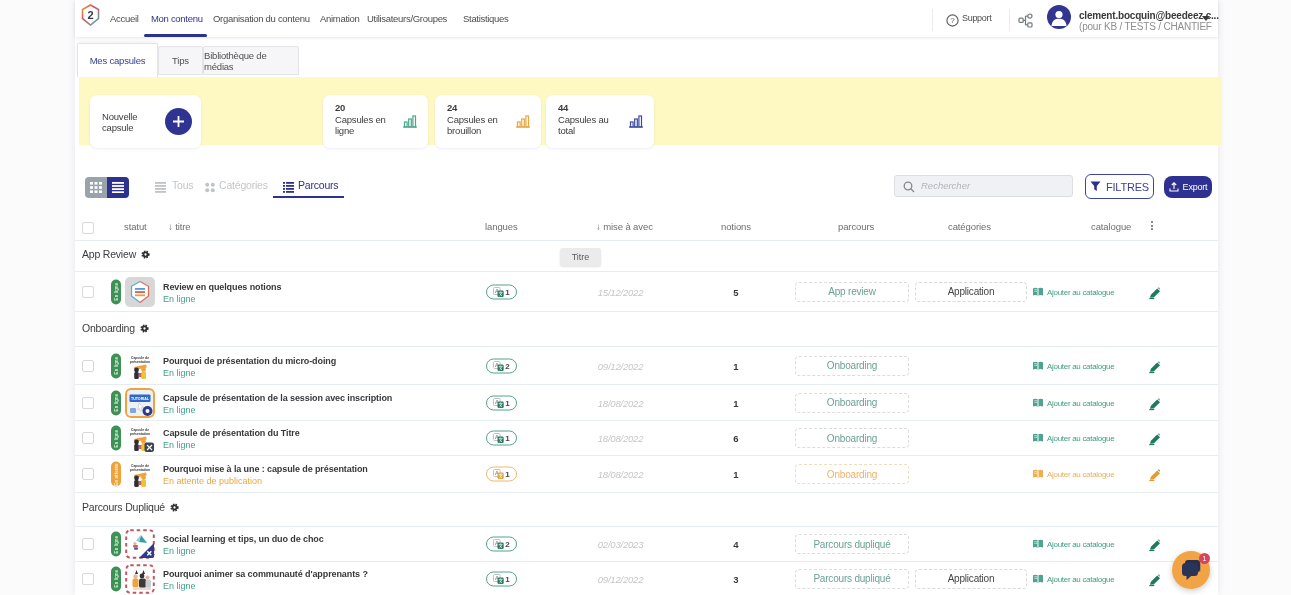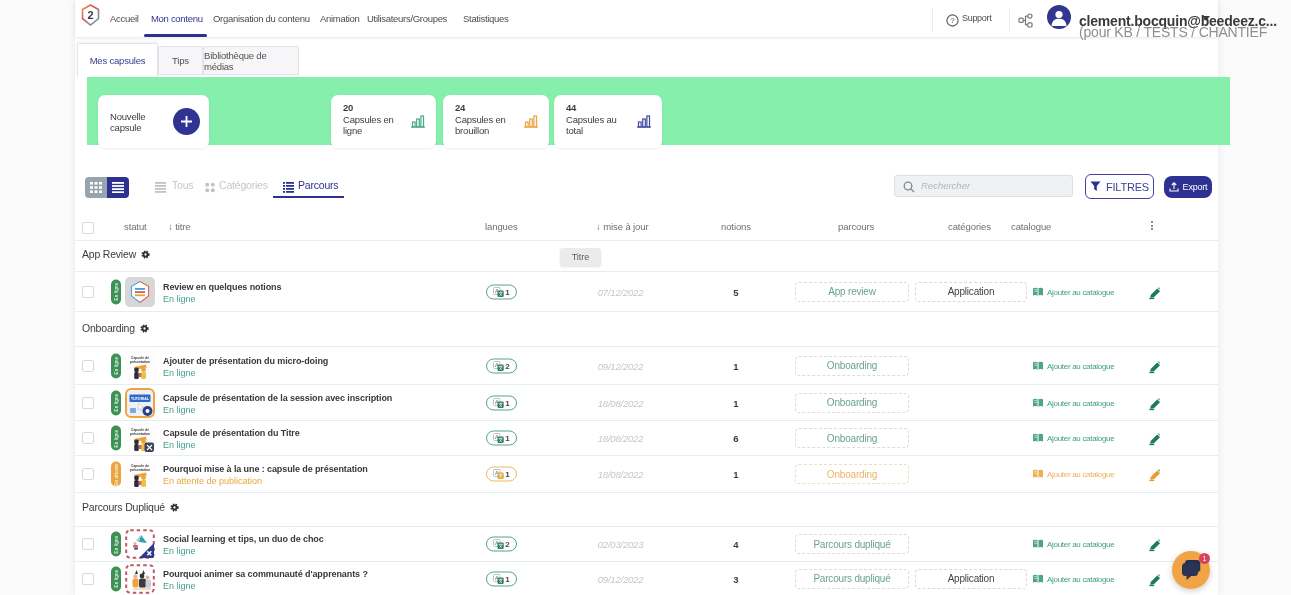--- a/index.html
+++ b/index.html
@@ -9,21 +9,21 @@
 .topbar{position:absolute;left:0;top:0;width:100%;height:37px;background:#fff;box-shadow:0 1px 3px rgba(0,0,0,.10);z-index:30}
 .nav{position:absolute;top:0;height:37px;line-height:37px;font-size:9.5px;letter-spacing:-.3px;color:#4d4d4d;white-space:nowrap}
 .nav.on{color:#30348f}
 .navu{position:absolute;left:69px;top:34px;width:63px;height:3px;background:#2d3190;border-radius:2px}
 .sep{position:absolute;top:9px;width:1px;height:22px;background:#ececec}
 
 .tabs{position:absolute;left:0;top:37px;width:100%;height:40px;background:#fff;z-index:20}
 .tab{position:absolute;border:1px solid #e4e4e8;background:#f6f6f8;color:#4f4f4f;font-size:9.5px;letter-spacing:-.2px;display:flex;align-items:center;justify-content:center;border-radius:2px 2px 0 0}
 .tab.on{background:#fff;color:#333e8e;border-bottom:none;box-shadow:0 -2px 4px rgba(0,0,0,.05)}
 
-.strip{position:absolute;left:12px;top:77px;width:100%;height:68px;background:#86efac}
+.strip{position:absolute;left:4px;top:77px;width:100%;height:68px;background:#fef9c3}
 .card{position:absolute;top:18px;height:53px;background:#fff;border-radius:7px;box-shadow:0 1px 3px rgba(40,40,70,.08);font-size:9.5px;letter-spacing:-.2px;color:#3d3d3d}
 .card .txt{position:absolute;left:12px;top:50%;transform:translateY(-50%);line-height:11.5px}
 .card .txt2{position:absolute;left:12px;top:7px;line-height:11.5px}
 .cbtn{position:absolute;right:9px;top:13px;width:27px;height:27px;border-radius:50%;background:#2f3492;display:flex;align-items:center;justify-content:center}
 .cico{position:absolute;right:10px;top:19px}
 
 .toolrow{}
 .ft{position:absolute;top:177px;height:16px;font-size:10.5px;letter-spacing:-.2px;color:#c4c6c9;line-height:16px}
 .ft.on{color:#2d3190}
 .search{position:absolute;left:819px;top:175px;width:179px;height:22px;background:#eff1f4;border:1px solid #dcdee1;border-radius:3px}
@@ -99,21 +99,21 @@
         <rect x="9.8" y="1" width="4.2" height="4.2" rx="2.1"></rect>
         <rect x="9.8" y="9.8" width="4.2" height="4.2" rx="1"></rect>
     <path d="M5.2 7.3 H7.5 M7.5 3.1 H9.8 M7.5 11.9 H9.8 M7.5 3.1 V11.9"></path>
   </svg>
   <div class="abs" style="left:972px;top:5px;width:24px;height:24px;border-radius:50%;background:#32368f">
     <svg width="24" height="24" viewBox="0 0 24 24">
           <circle cx="12" cy="9.5" r="3.6" fill="#fff"></circle>
           <path d="M4.5 21 C5 15.5 8 13.8 12 13.8 C16 13.8 19 15.5 19.5 21 Z" fill="#fff"></path>
         </svg>
   </div>
-  <div class="abs" style="left:1004px;top:17px;font-size:14px;letter-spacing:-.2px;line-height:9px">
+  <div class="abs" style="left:1004px;top:11px;font-size:10px;letter-spacing:-.2px;line-height:9px">
     <div style="font-weight:bold;color:#3a3a3a">clement.bocquin@beedeez.c...</div>
     <div style="color:#8f8f8f;margin-top:2px">(pour KB / TESTS / CHANTIEF</div>
   </div>
   <div class="abs" style="left:1127px;top:16px;width:0;height:0;border-left:4.5px solid transparent;border-right:4.5px solid transparent;border-top:5px solid #3a3a3a"></div>
 </div>
 
 <div class="tabs">
   <div class="tab on" style="left:2px;top:6px;width:81px;height:34px">Mes capsules</div>
   <div class="tab" style="left:83px;top:9px;width:45px;height:29px">Tips</div>
   <div class="tab" style="left:128px;top:9px;width:96px;height:29px">Bibliothèque de médias</div>
@@ -219,25 +219,25 @@
         </svg>FILTRES</div>
   <div class="export"><svg width="10" height="10" viewBox="0 0 10 10" fill="none" stroke="#fff" stroke-width="1.1">
           <path d="M1 6.5 V9 H9 V6.5 M5 7 V1 M2.8 3 L5 .8 L7.2 3"></path>
         </svg>Export</div>
 </div>
 
 <div class="cb" style="top:222px"></div>
 <span class="hl" style="left:49px">statut</span>
 <span class="hl" style="left:93px">↓ titre</span>
 <span class="hl" style="left:410px">langues</span>
-<span class="hl" style="left:521px">↓ mise à jour</span>
+<span class="hl" style="left:521px">↓ mise à avec</span>
 <span class="hl" style="left:646px">notions</span>
 <span class="hl" style="left:763px">parcours</span>
 <span class="hl" style="left:873px">catégories</span>
-<span class="hl" style="left:936px">catalogue</span>
+<span class="hl" style="left:1016px">catalogue</span>
 <div class="dots3">
       <i></i>
       <i></i>
       <i></i>
     </div>
 <div class="line" style="top:240px"></div>
 <div class="tooltip">Titre</div>
 
 <div class="row g" style="top:272px;height:39px">
       <div class="c cb2"></div>
@@ -256,21 +256,21 @@
       <div class="c tt"><b>Review en quelques notions</b><i>En ligne</i></div>
       <div class="c lang">
         <svg width="11" height="11" viewBox="0 0 11 11">
           <rect x=".5" y="1" width="6.6" height="7" rx="1" fill="#fff" stroke="#bcc2c7"></rect>
           <text x="3.8" y="6.8" font-size="6" fill="#8d959b" text-anchor="middle" font-weight="bold" font-family="Liberation Sans">A</text>
           <rect x="4.5" y="4" width="6.2" height="6.6" rx="1.3" fill="#2d7c5f"></rect>
           <path d="M5.7 5.9 H9.7 M7.7 4.9 V5.9 M6.4 9.5 C7.3 8.8 8.3 7.8 8.7 6.4 M9 9.5 C8.1 8.8 7.1 7.8 6.7 6.4" stroke="#fff" stroke-width=".65" fill="none"></path>
         </svg>
         <b>1</b>
       </div>
-      <div class="c date">07/12/2022</div>
+      <div class="c date">15/12/2022</div>
       <div class="c not">5</div>
       <div class="c pari">App review</div>
       <div class="c cat">Application</div>
       <div class="c addc"><svg width="12" height="11" viewBox="0 0 12 11">
           <path d="M1 1.8 C2.5 1 4.5 1 6 2 C7.5 1 9.5 1 11 1.8 V9 C9.5 8.3 7.5 8.3 6 9.3 C4.5 8.3 2.5 8.3 1 9 Z" fill="#4da390"></path>
           <path d="M6 2 V9.3" stroke="#fff" stroke-width="1"></path>
           <path d="M2.3 3.2 C3.3 2.9 4.3 3 5.1 3.4 M2.3 4.9 C3.3 4.6 4.3 4.7 5.1 5.1" stroke="#fff" stroke-width=".6" fill="none"></path>
         </svg>Ajouter au catalogue</div>
       <div class="c pen"><svg width="13" height="13" viewBox="0 0 13 13">
           <path d="M2 11.2 L2.9 8.3 L9.2 2 L12 4.8 L5.7 11.1 Z" fill="#1e7a5c"></path>
@@ -287,21 +287,21 @@
           <rect width="30" height="30" fill="#fdfdfd"></rect>
           <text x="15" y="7.5" font-size="3.4" font-weight="bold" fill="#3a3a3a" text-anchor="middle" font-family="Liberation Sans">Capsule de</text>
           <text x="15" y="11.5" font-size="3.4" font-weight="bold" fill="#3a3a3a" text-anchor="middle" font-family="Liberation Sans">présentation</text>
           <path d="M9 16 L21 13.5 L21.8 16.5 L9.8 19 Z" fill="#f0a33c"></path>
           <circle cx="11.5" cy="19" r="2.4" fill="#2e2e38"></circle>
           <rect x="9.2" y="21" width="4.6" height="7" rx="1.5" fill="#2e2e38"></rect>
           <circle cx="18.5" cy="18.5" r="2.4" fill="#f0a33c"></circle>
           <rect x="16.2" y="20.5" width="4.8" height="7.5" rx="1.5" fill="#e8c63c"></rect>
           <rect x="13.8" y="22" width="2.6" height="4" fill="#d85c5c"></rect>
         </svg></div>
-      <div class="c tt"><b>Ajouter de présentation du micro-doing</b><i>En ligne</i></div>
+      <div class="c tt"><b>Pourquoi de présentation du micro-doing</b><i>En ligne</i></div>
       <div class="c lang">
         <svg width="11" height="11" viewBox="0 0 11 11">
           <rect x=".5" y="1" width="6.6" height="7" rx="1" fill="#fff" stroke="#bcc2c7"></rect>
           <text x="3.8" y="6.8" font-size="6" fill="#8d959b" text-anchor="middle" font-weight="bold" font-family="Liberation Sans">A</text>
           <rect x="4.5" y="4" width="6.2" height="6.6" rx="1.3" fill="#2d7c5f"></rect>
           <path d="M5.7 5.9 H9.7 M7.7 4.9 V5.9 M6.4 9.5 C7.3 8.8 8.3 7.8 8.7 6.4 M9 9.5 C8.1 8.8 7.1 7.8 6.7 6.4" stroke="#fff" stroke-width=".65" fill="none"></path>
         </svg>
         <b>2</b>
       </div>
       <div class="c date">09/12/2022</div>

